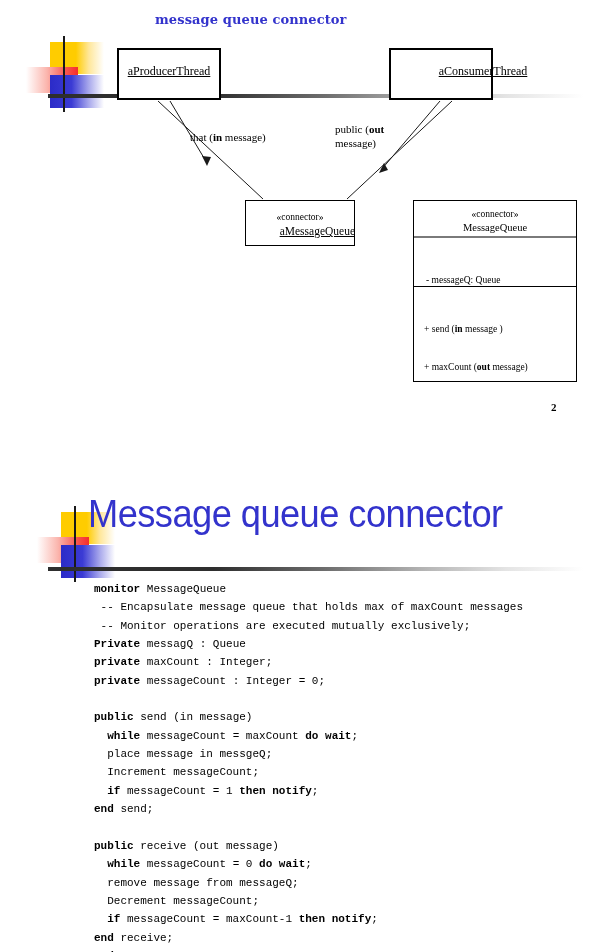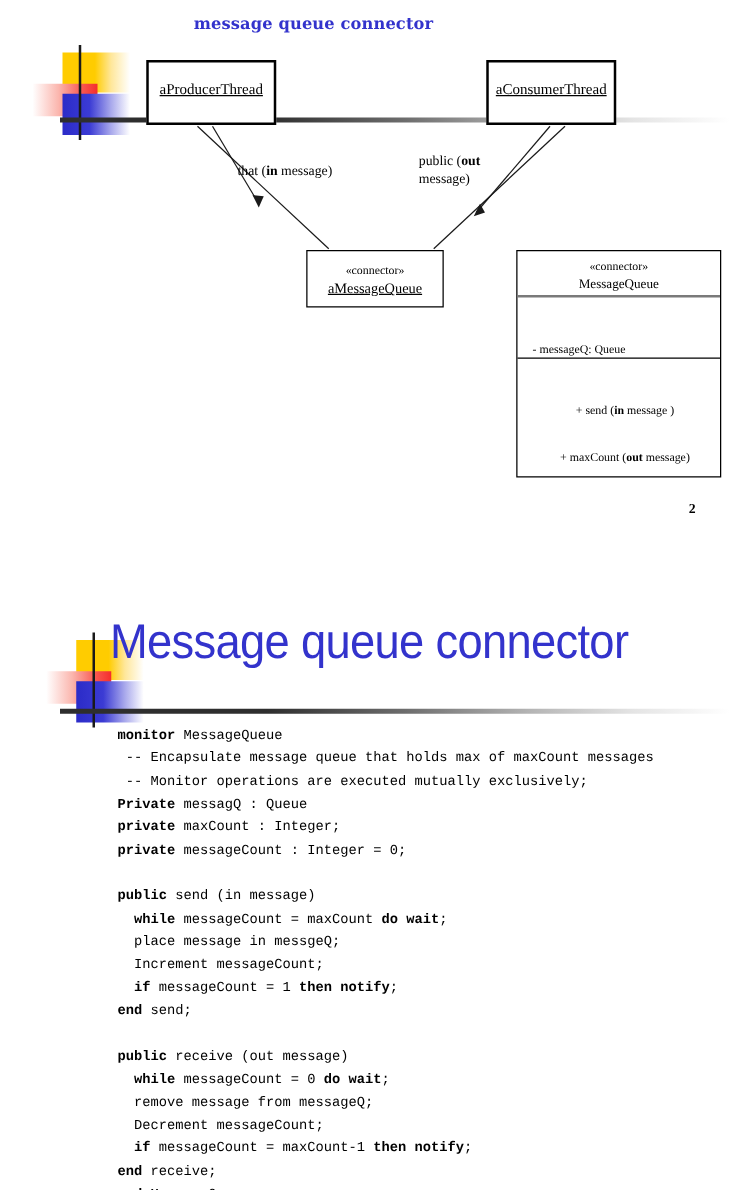--- a/index.html
+++ b/index.html
@@ -95,21 +95,21 @@
     left: 0; right: 0;
     text-align: center;
     font-size: 9.5px;
     font-family: "Liberation Serif", serif;
     color: #000;
     white-space: nowrap;
   }
   .conn-name {
     position: absolute;
     left: 0; right: 0;
-    text-align: center;
+    text-align: right;
     font-size: 11.5px;
     font-family: "Liberation Serif", serif;
     color: #000;
     text-decoration: underline;
     white-space: nowrap;
   }
 
   
   #class-box {
     position: absolute;
@@ -129,21 +129,20 @@
     box-sizing: border-box;
   }
   #class-box .cb-attrs {
     height: 49px;
     border-bottom: 1px solid #000000;
     padding: 12px 0 0 12px;
     box-sizing: border-box;
   }
   #class-box .cb-ops {
     padding: 12px 0 0 10px;
-    text-align: center;
   }
   .cb-stereo { font-size: 9.5px; font-family: "Liberation Serif", serif; line-height: 1.35; }
   .cb-title  { font-size: 10.5px; font-family: "Liberation Serif", serif; line-height: 1.35; }
   .cb-line   { font-size: 9.5px; font-family: "Liberation Serif", serif; line-height: 1.55; white-space: nowrap; margin-top: 23px; }
 
   
   .arrow-label {
     position: absolute;
     font-family: "Liberation Serif", serif;
     font-size: 11px;
@@ -205,21 +204,21 @@
   </div>
 
   <div id="slide1-title">message queue connector</div>
 
   <div class="hrule" style="left:48px; top:94px; width:552px;"></div>
 
   <div class="obj-box" style="left:117px; top:48px; width:104px; height:52px;"></div>
   <div class="obj-label" style="left:117px; top:64px; width:104px;">aProducerThread</div>
 
   <div class="obj-box" style="left:389px; top:48px; width:104px; height:52px;"></div>
-  <div class="obj-label" style="left:389px; top:64px; width:104px;">aConsumerThread</div>
+  <div class="obj-label" style="left:389px; top:64px; width:104px;padding-left:42px;">aConsumerThread</div>
 
   <div class="conn-box" style="left:245px; top:200px; width:110px; height:46px;"></div>
   <div class="conn-stereo" style="left:245px; top:212px; width:110px;">«connector»</div>
   <div class="conn-name" style="left:245px; top:225px; width:110px;">aMessageQueue</div>
 
   <svg class="overlay" width="600" height="430">
 
     <line x1="158" y1="101" x2="263" y2="199" stroke="#1a1a1a" stroke-width="1"></line>
 
     <line x1="170" y1="101" x2="207" y2="163" stroke="#1a1a1a" stroke-width="1"></line>

